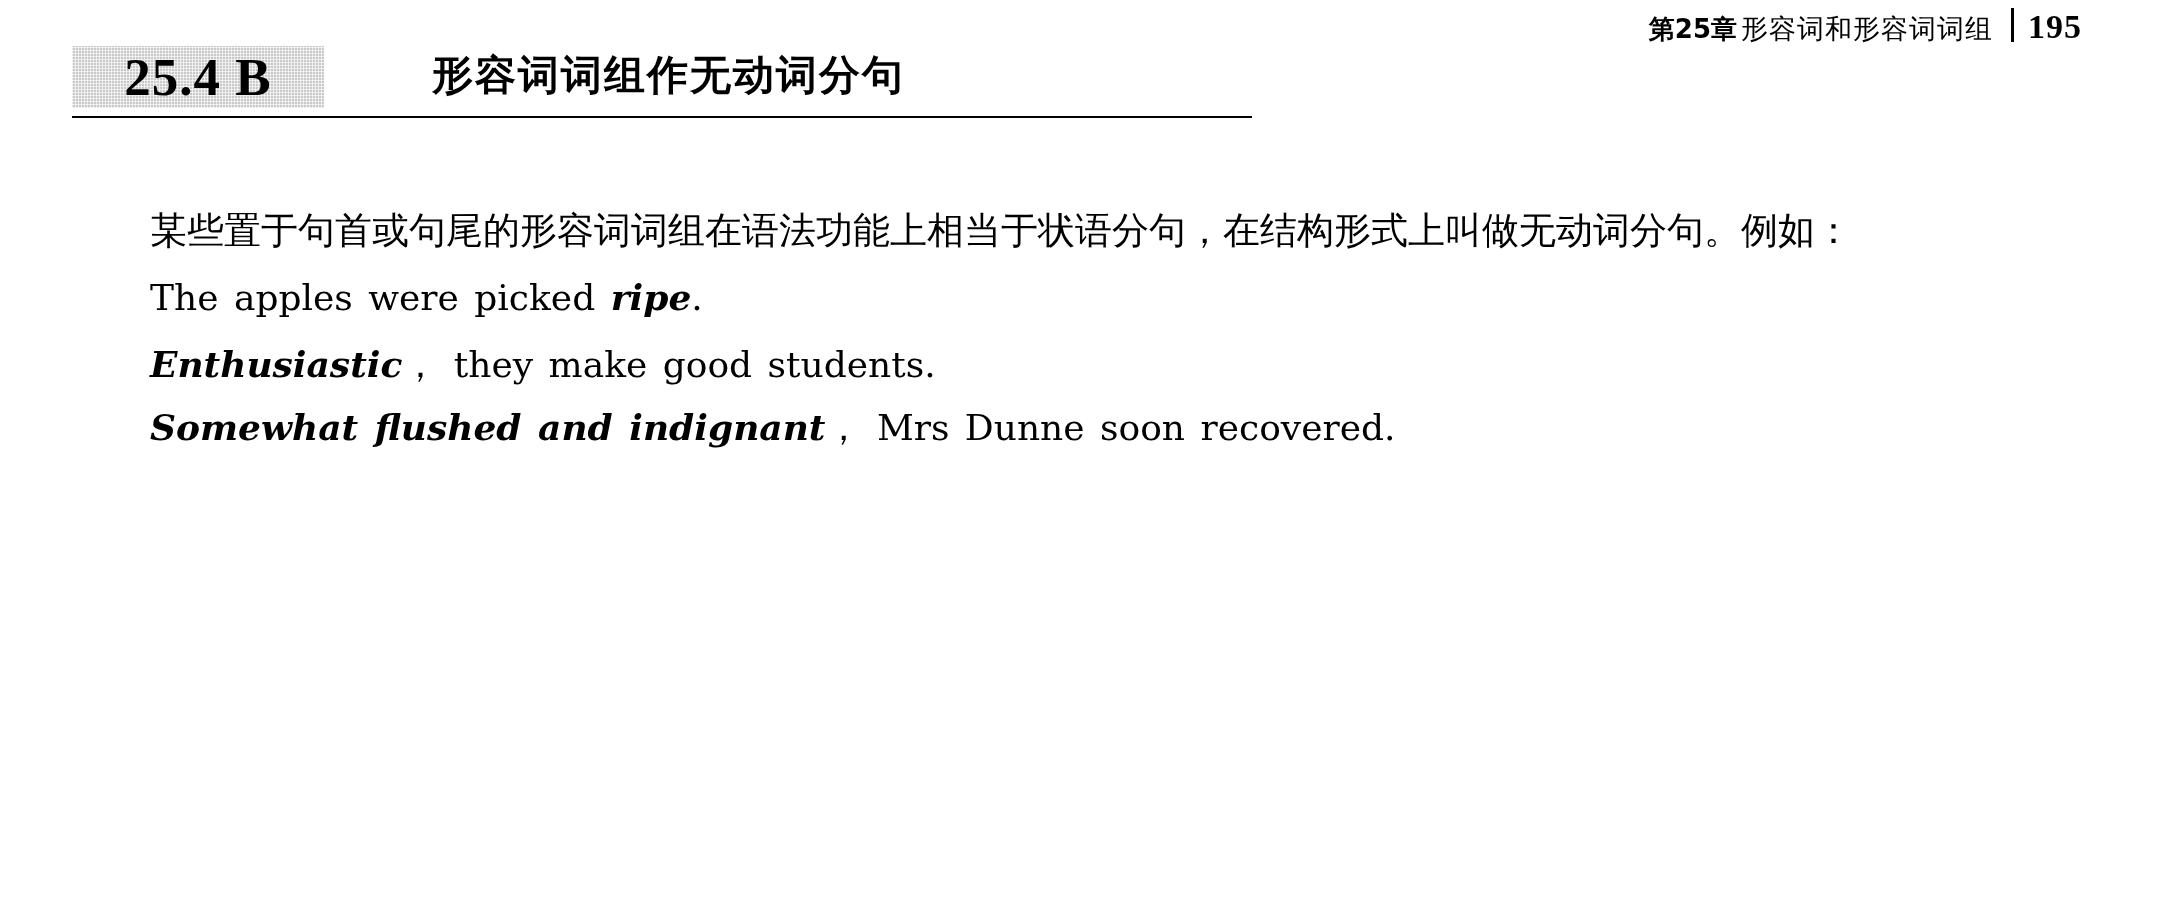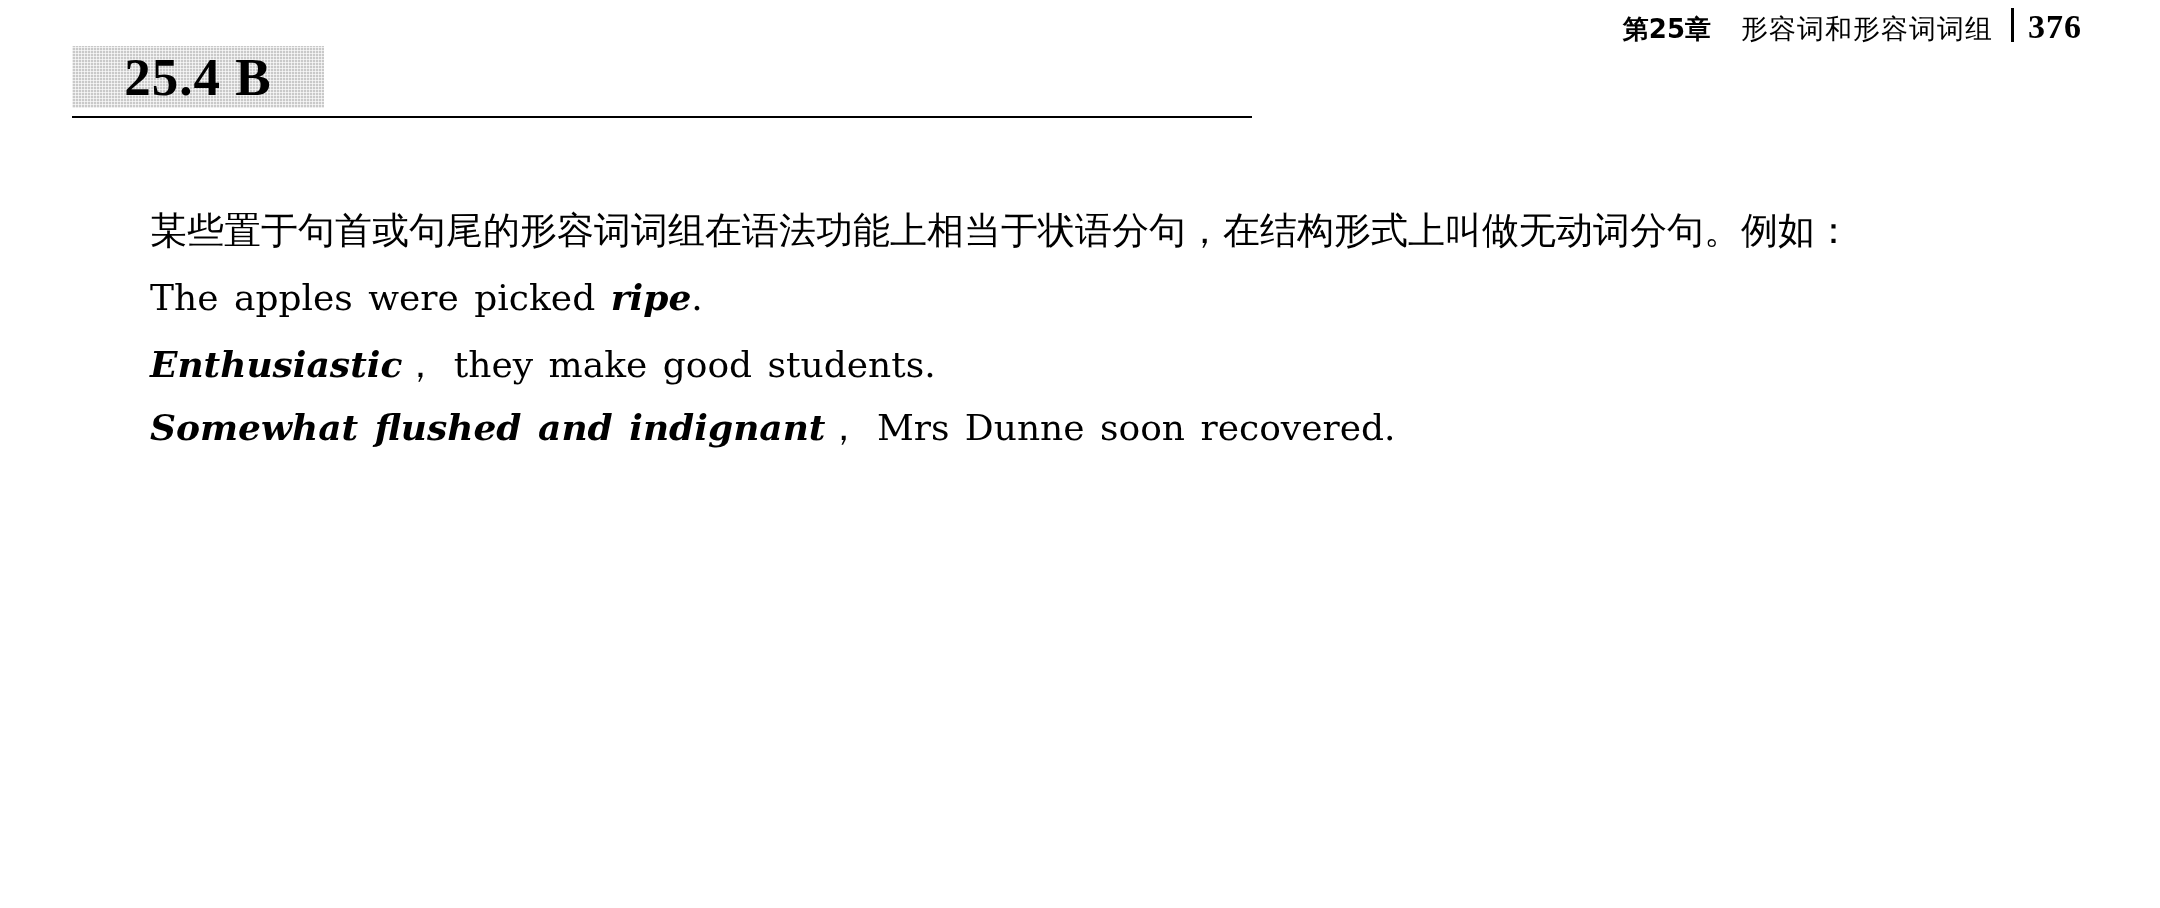--- a/index.html
+++ b/index.html
@@ -37,21 +37,21 @@
   .rh-chapter {
     font-family: "DejaVu Sans", sans-serif;
     font-weight: bold;
     font-size: 26px;
     letter-spacing: 0px;
   }
   .rh-title {
     font-family: "DejaVu Sans", sans-serif;
     font-size: 27px;
     font-weight: 500;
-    margin-left: 30px;
+    margin-left: 4px;
     letter-spacing: 1px;
   }
   .rh-rule {
     display: inline-block;
     width: 3px;
     height: 34px;
     background: #000;
     margin: 0 14px 0 18px;
     position: relative;
     top: 4px;
@@ -151,27 +151,28 @@
 </style>
 </head>
 <body>
 
 <div class="page">
 
   <div class="running-head">
     <span class="rh-chapter">第25章</span>
     <span class="rh-title">形容词和形容词词组</span>
     <span class="rh-rule"></span>
-    <span class="rh-page">376</span>
+    <span class="rh-page">195</span>
   </div>
 
   <div class="section-head">
     <div class="sec-num">
       <span>25.4 B</span>
     </div>
+    <div class="sec-title">形容词词组作无动词分句</div>
     <div class="sec-rule"></div>
   </div>
 
   <div class="body-block">
 
     <p class="para indent">某些置于句首或句尾的形容词词组在语法功能上相当于状语分句，在结构形式上叫做无动词分句。例如：</p>
 
     <div class="examples">
       <div class="example">
         <span>The apples were picked </span><b><i>ripe</i></b><span>.</span>

